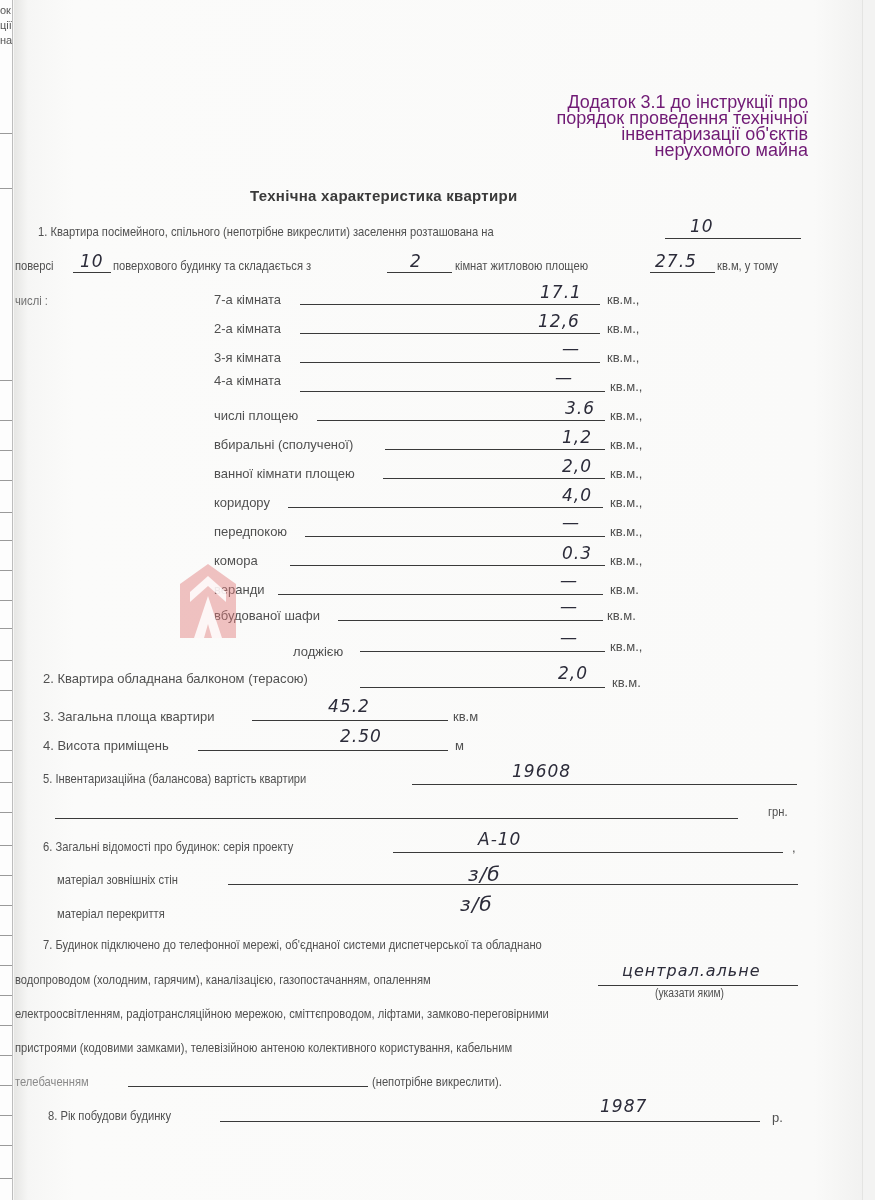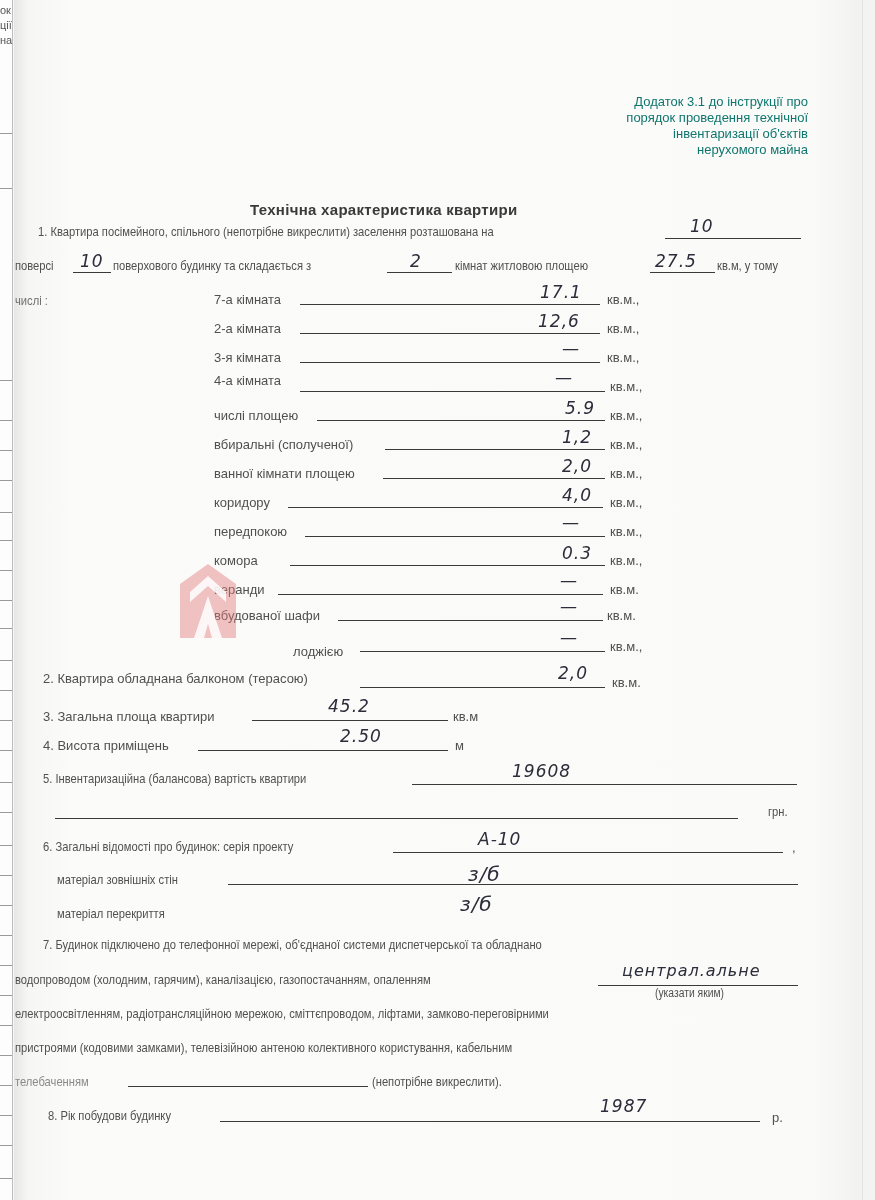--- a/index.html
+++ b/index.html
@@ -14,22 +14,22 @@
       background: linear-gradient(90deg, #e6e6e4 0px, #f6f6f5 14px, #fbfbfa 60px, #fafaf9 800px, #f1f1f0 850px);
     }
     .right-edge { position: absolute; left: 862px; top: 0; width: 13px; height: 1200px; background: #f3f3f2; border-left: 1px solid #e4e4e2; }
     .left-strip { position: absolute; left: 0; top: 0; width: 12px; height: 1200px; background: #fdfdfd; border-right: 1px solid #bdbdbd; }
     .strip-text { position: absolute; left: 0; font-size: 11px; color: #555; line-height: 14px; }
     .strip-line { position: absolute; left: 0; width: 12px; height: 1px; background: #9a9a9a; }
     .t { position: absolute; white-space: nowrap; font-size: 13px; color: #505050; }
     .cond { transform-origin: left center; transform: scaleX(0.86); }
     .line { position: absolute; height: 1px; background: #3a3a3a; }
     .hw { position: absolute; white-space: nowrap; font-family: "DejaVu Sans", sans-serif; font-style: italic; color: #2c2c3a; font-size: 17px; letter-spacing: 1px; }
-    .title { font-weight: bold; font-size: 15px; color: #3a3a3a; letter-spacing: 0.3px; margin-top: 14px; }
-    .appendix { position: absolute; right: 67px; top: 94px; text-align: right; font-size: 13px; line-height: 16px; color: #0f766e; }
+    .title { font-weight: bold; font-size: 15px; color: #3a3a3a; letter-spacing: 0.3px; }
+    .appendix { position: absolute; right: 67px; top: 94px; text-align: right; font-size: 18px; line-height: 16px; color: #701a75; }
     .watermark { position: absolute; left: 178px; top: 560px; width: 520px; height: 80px; pointer-events: none; }
     .wm-text { position: absolute; left: 62px; top: 0; font-family: "Liberation Sans", sans-serif; font-weight: bold; font-size: 76px; line-height: 80px; color: rgba(120,120,120,0.55); letter-spacing: 1px; }
     .wm-logo { position: absolute; left: 0; top: 2px; width: 60px; height: 76px; }
   </style>
 </head>
 <body>
 
 <div class="left-strip">
   <span class="strip-text" style="top:3px">ок</span>
   <span class="strip-text" style="top:18px">ції</span>
@@ -113,21 +113,21 @@
 </div>
 <div>
   <div class="t" style="left:214px; top:373px;">4-а кімната</div>
   <div class="line" style="left:300px; top:391px; width:305px;"></div>
   <div class="hw" style="left:555px; top:367px;">—</div>
   <div class="t" style="left:610px; top:379px;">кв.м.,</div>
 </div>
 <div>
   <div class="t" style="left:214px; top:408px;">числі площею</div>
   <div class="line" style="left:317px; top:420px; width:288px;"></div>
-  <div class="hw" style="left:565px; top:398px;">5.9</div>
+  <div class="hw" style="left:565px; top:398px;">3.6</div>
   <div class="t" style="left:610px; top:408px;">кв.м.,</div>
 </div>
 <div>
   <div class="t" style="left:214px; top:437px;">вбиральні (сполученої)</div>
   <div class="line" style="left:385px; top:449px; width:220px;"></div>
   <div class="hw" style="left:562px; top:427px;">1,2</div>
   <div class="t" style="left:610px; top:437px;">кв.м.,</div>
 </div>
 <div>
   <div class="t" style="left:214px; top:466px;">ванної кімнати площею</div>

